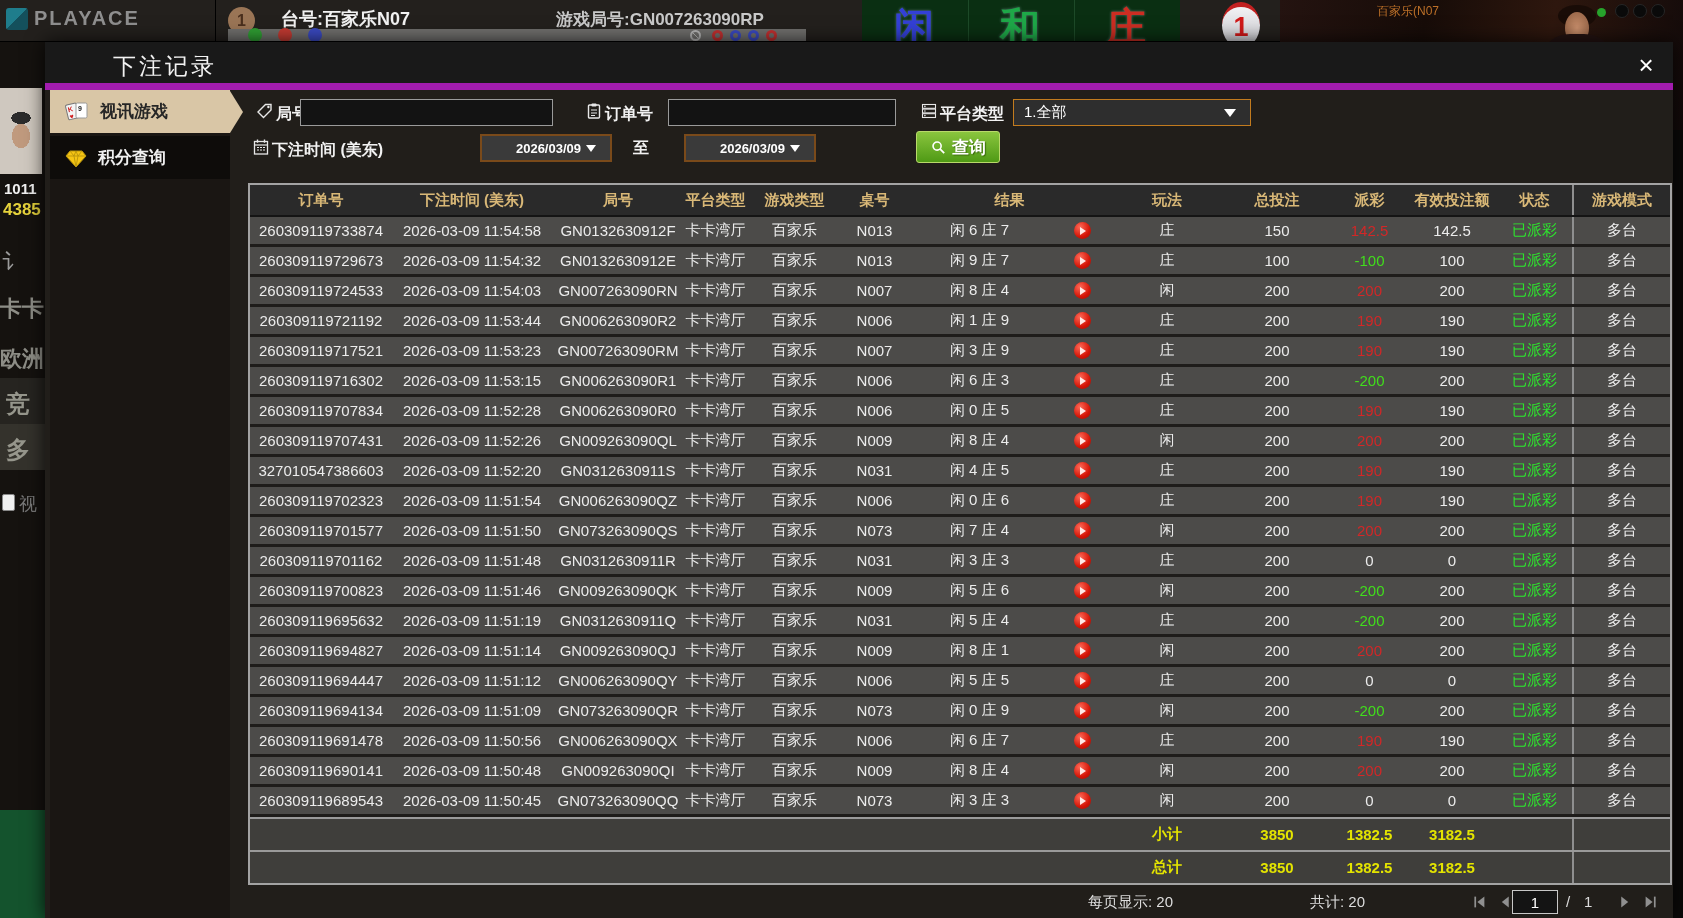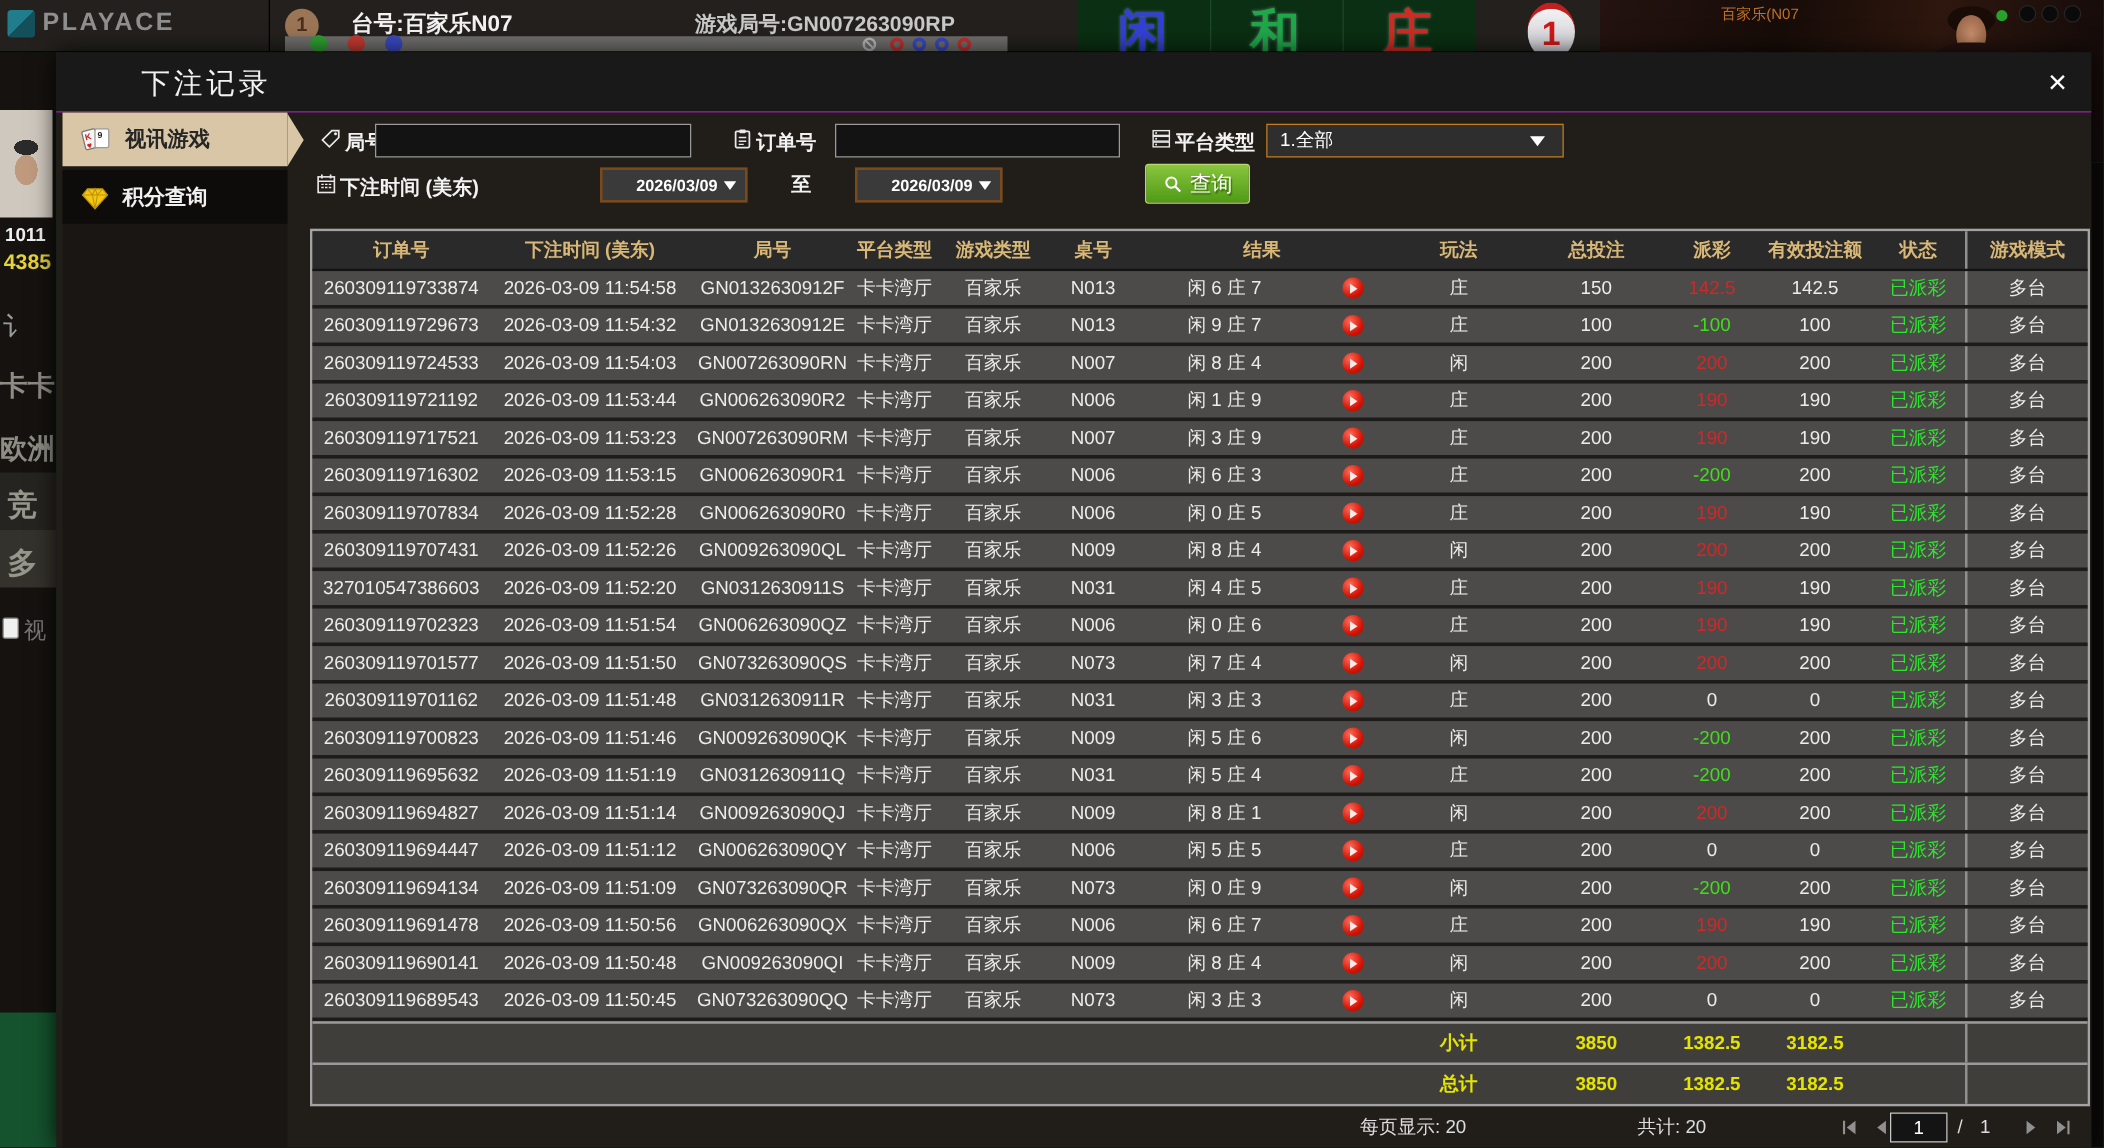--- a/index.html
+++ b/index.html
@@ -43,43 +43,43 @@
   .stat2{position:absolute;left:3px;top:158px;font-size:17px;font-weight:bold;color:#e6d33c;}
   .partial-char{position:absolute;left:2px;top:205px;font-size:22px;color:#9a9a9a;}
   .bg-nav{position:absolute;left:0;width:45px;overflow:hidden;white-space:nowrap;font-weight:bold;color:#8d8d86;}
   .nav-panel{position:absolute;left:0;width:45px;}
   .mini-card{position:absolute;left:2px;top:452px;width:13px;height:17px;background:#f0f0f0;border-radius:2px;border:1px solid #888;}
   .mini-card-char{position:absolute;left:19px;top:450px;font-size:18px;color:#777;}
   .right-strip{position:absolute;left:1673px;top:130px;width:10px;height:788px;background:#0b0a09;z-index:1;}
 
   
   .modal{position:absolute;left:45px;top:42px;width:1628px;height:876px;background:#211e1a;z-index:10;box-shadow:0 0 18px rgba(0,0,0,.8);}
-  .mtitle-bar{position:absolute;left:0;top:0;width:100%;height:48px;background:#191919;border-bottom:1px solid #a21caf;}
+  .mtitle-bar{position:absolute;left:0;top:0;width:100%;height:48px;background:#191919;border-bottom:7px solid #a21caf;}
   .mtitle{position:absolute;left:68px;top:0;line-height:48px;font-size:23px;letter-spacing:3px;color:#f2f2f2;}
   .close-btn{position:absolute;right:12px;top:8px;width:30px;height:30px;font-size:26px;line-height:30px;text-align:center;color:#fff;cursor:pointer;}
 
   .tab-col-bg{position:absolute;left:5px;top:48px;width:180px;height:828px;background:#1a1613;}
   .tab{position:absolute;left:5px;width:180px;height:43px;display:flex;align-items:center;gap:10px;padding-left:14px;cursor:pointer;}
   .tab-inactive{background:#0e0c0a;color:#f0f0f0;}
   .tab-active{background:#d9c6a6;color:#262626;}
   .tab-label{font-size:17px;font-weight:bold;}
   .tab-arrow{position:absolute;right:-13px;top:50%;margin-top:-21px;width:0;height:0;border-top:21px solid transparent;border-bottom:21px solid transparent;border-left:13px solid #d9c6a6;}
 
   .flabel-txt{position:absolute;font-size:16px;font-weight:bold;color:#f2f2f2;}
   .ficon{position:absolute;width:18px;height:18px;}
   .txt-input{position:absolute;height:27px;background:#131313;border:1px solid #9a9a9a;color:#fff;font-size:14px;padding:0 6px;}
   .dropdown{position:absolute;left:968px;top:57px;width:238px;height:27px;background:#2e2e2e;border:1px solid #c27b1e;display:flex;align-items:center;cursor:pointer;}
   .dd-text{padding-left:10px;font-size:15px;color:#fff;flex:1;}
   .dd-arrow{width:0;height:0;border-left:6px solid transparent;border-right:6px solid transparent;border-top:8px solid #fff;margin-right:14px;}
-  .datebox{position:absolute;top:92px;width:118px;height:28px;background:#3a3a3a;border:2px solid #7a4a1a;display:flex;align-items:center;justify-content:center;gap:5px;cursor:pointer;padding-left:20px;}
+  .datebox{position:absolute;top:92px;width:132px;height:28px;background:#3a3a3a;border:2px solid #7a4a1a;display:flex;align-items:center;justify-content:center;gap:5px;cursor:pointer;padding-left:20px;}
   .date-text{font-size:13px;font-weight:bold;color:#fff;}
   .date-arrow{width:0;height:0;border-left:5px solid transparent;border-right:5px solid transparent;border-top:7px solid #fff;}
   .to-label{position:absolute;left:588px;top:96px;font-size:16px;font-weight:bold;color:#f2f2f2;}
   .search-btn{position:absolute;left:871px;top:89px;width:84px;height:32px;background:linear-gradient(#8ac53e,#4f9a15);border:1px solid #b9d96a;border-radius:3px;display:flex;align-items:center;justify-content:center;gap:5px;cursor:pointer;}
-  .search-btn span{font-size:17px;font-weight:normal;color:#fff;text-shadow:1px 1px 1px #3a6a0a;}
+  .search-btn span{font-size:17px;font-weight:bold;color:#fff;text-shadow:1px 1px 1px #3a6a0a;}
 
   
   .btable{position:absolute;left:203px;top:141px;width:1424px;border:2px solid #a3a3a3;background:#4c4b49;}
   .tgrid{display:grid;grid-template-columns:142px 160px 132px 63px 95px 65px 145px 60px 110px 110px 75px 90px 75px 98px;align-items:stretch;}
   .thead{height:32px;background:#2a2a2a;border-bottom:2px solid #141414;}
   .th{display:flex;align-items:center;justify-content:center;color:#d9b877;font-weight:bold;font-size:15px;white-space:nowrap;}
   .trow{height:30px;background:#4c4b49;border-bottom:3px solid #1e1c1a;cursor:default;}
   .td{display:flex;align-items:center;justify-content:center;font-size:15px;color:#ececec;white-space:nowrap;}
   .col-mode{border-left:2px solid #8f8f8f;}
   .play{width:17px;height:17px;border-radius:50%;background:radial-gradient(circle at 35% 30%,#ff6a58,#d41406 60%,#9c0c02);display:flex;align-items:center;justify-content:center;cursor:pointer;}

